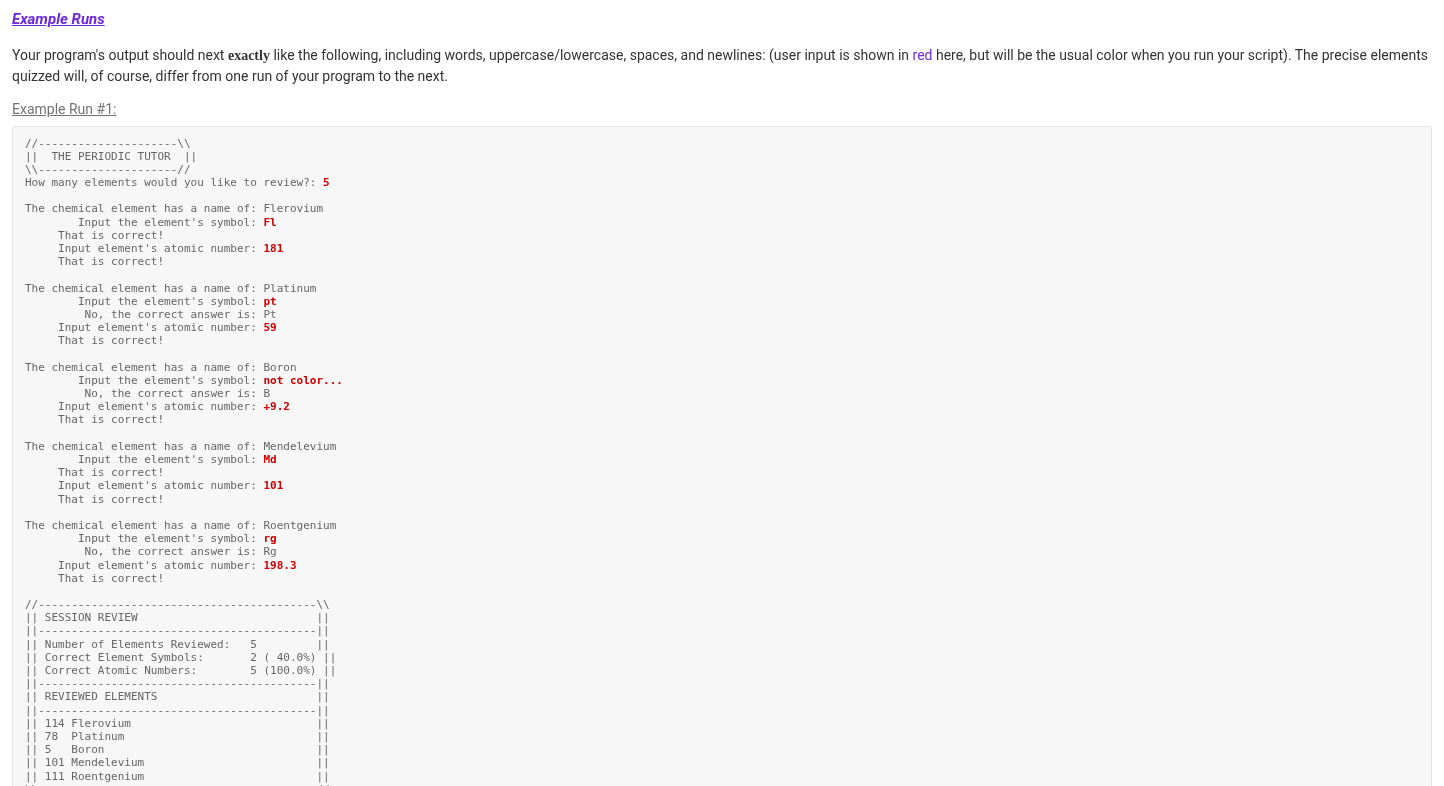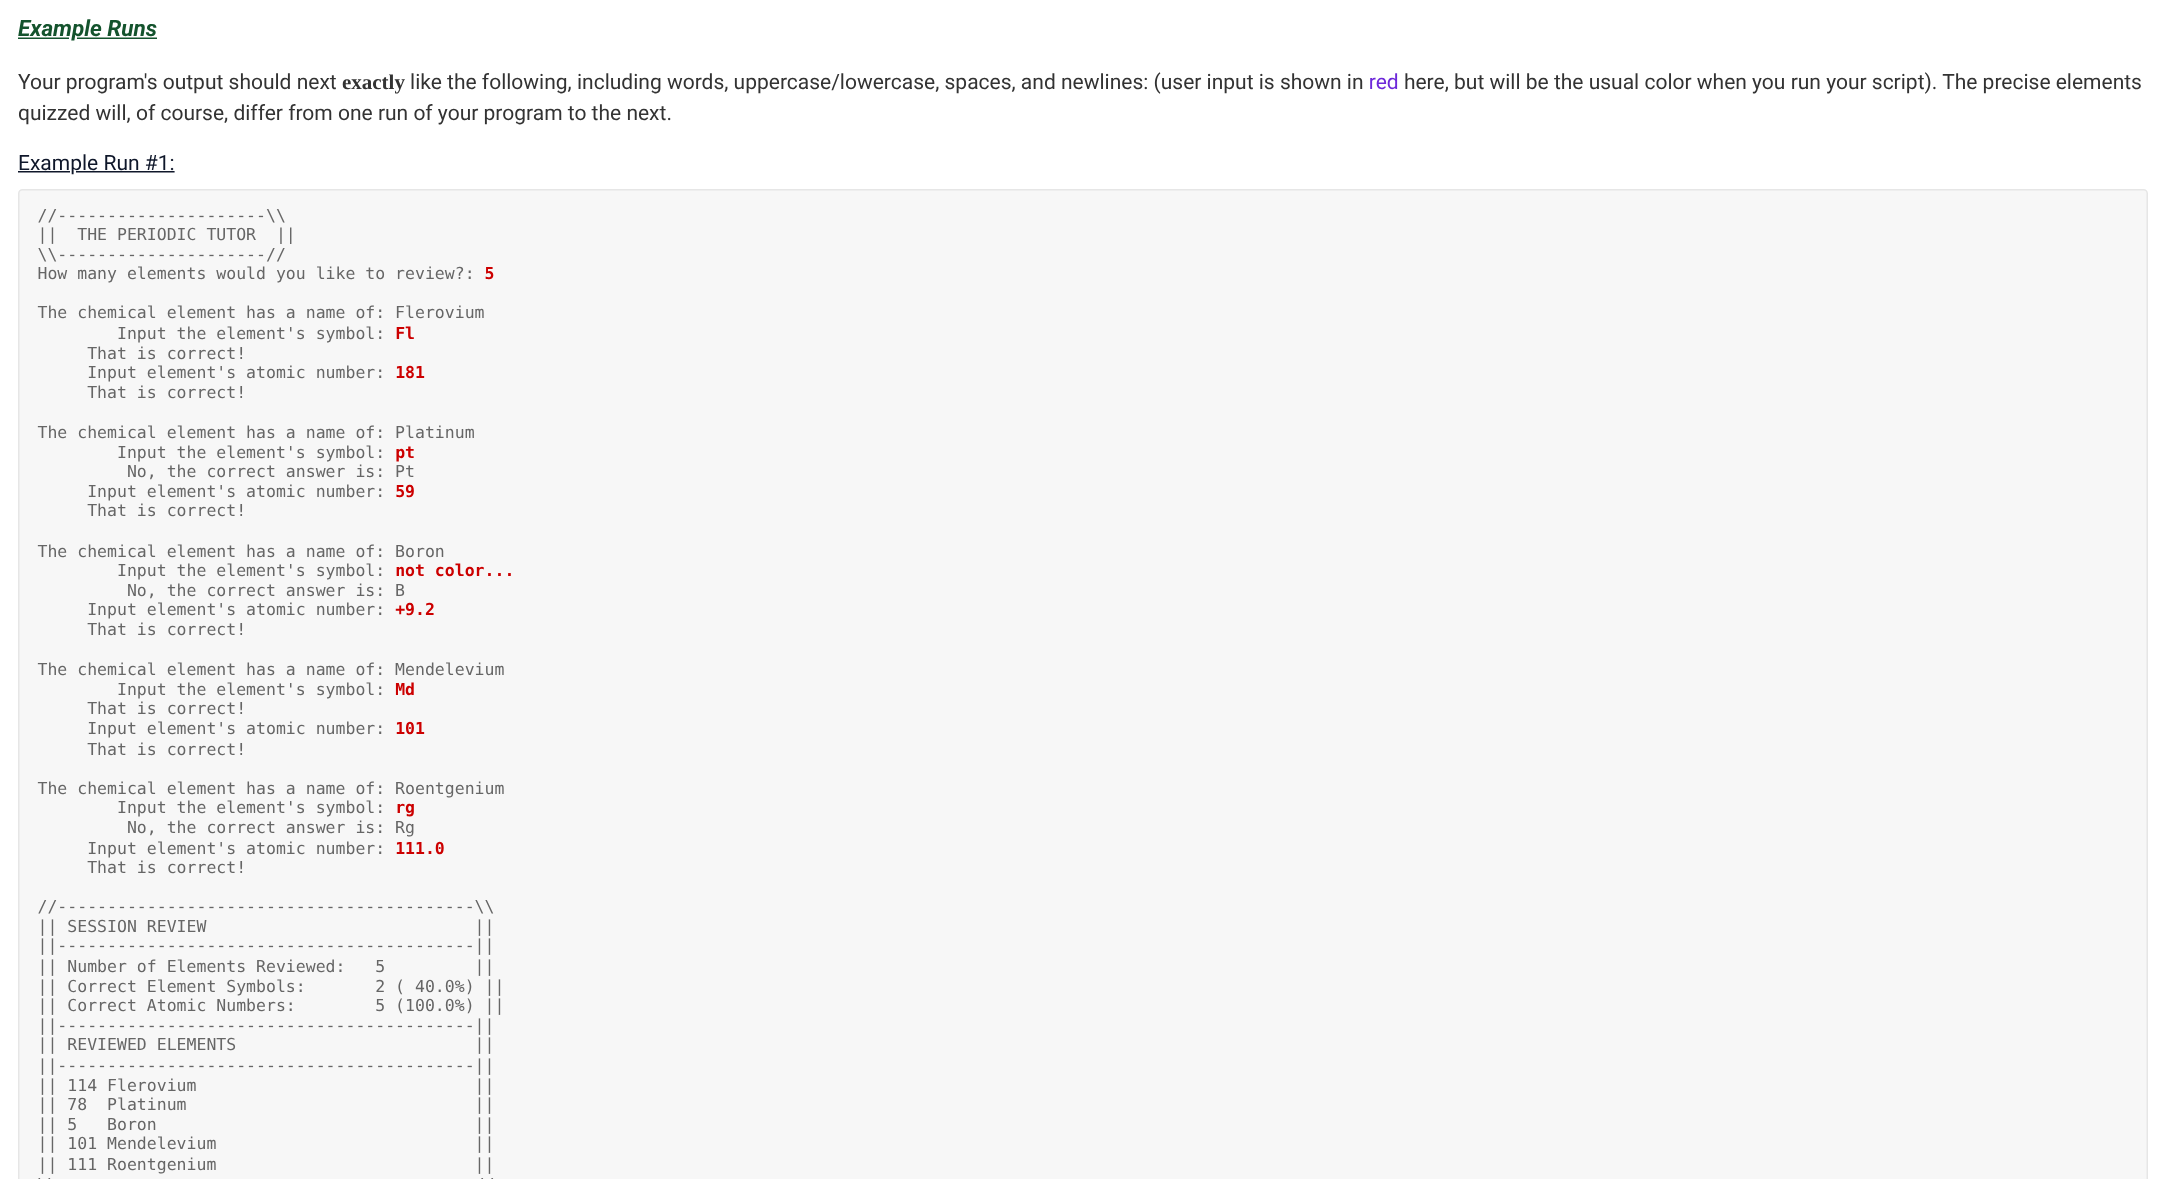--- a/index.html
+++ b/index.html
@@ -8,34 +8,34 @@
       color: #333;
       margin: 0;
       padding: 4px 12px 12px 12px;
       line-height: 1.5;
     }
     h2.section-title {
       font-style: italic;
       text-decoration: underline;
       font-weight: bold;
       font-size: 15px;
-      color: #14532d;
+      color: #6d28d9;
       margin: 4px 0 10px 0;
     }
     .intro {
       font-size: 14px;
       color: #333;
       margin-bottom: 12px;
     }
     .intro .bold { font-weight: bold; font-family: Liberation Serif, serif; }
     .intro .red { color: #6d28d9; }
     .example-label {
       text-decoration: underline;
       font-size: 14px;
-      color: #0f172a;
+      color: #737373;
       margin-bottom: 6px;
       display: inline-block;
     }
     pre.code-block {
       background: #f7f7f7;
       border: 1px solid #e6e6e6;
       border-radius: 3px;
       padding: 10px 12px;
       font-family: Consolas, Menlo, Monaco, "Lucida Console", monospace;
       font-size: 11px;
@@ -85,21 +85,21 @@
 
 The chemical element has a name of: Mendelevium
         Input the element's symbol: <span class="user-input">Md</span>
      That is correct!
      Input element's atomic number: <span class="user-input">101</span>
      That is correct!
 
 The chemical element has a name of: Roentgenium
         Input the element's symbol: <span class="user-input">rg</span>
          No, the correct answer is: Rg
-     Input element's atomic number: <span class="user-input">111.0</span>
+     Input element's atomic number: <span class="user-input">198.3</span>
      That is correct!
 
 //------------------------------------------\\
 || SESSION REVIEW                           ||
 ||------------------------------------------||
 || Number of Elements Reviewed:   5         ||
 || Correct Element Symbols:       2 ( 40.0%) ||
 || Correct Atomic Numbers:        5 (100.0%) ||
 ||------------------------------------------||
 || REVIEWED ELEMENTS                        ||

